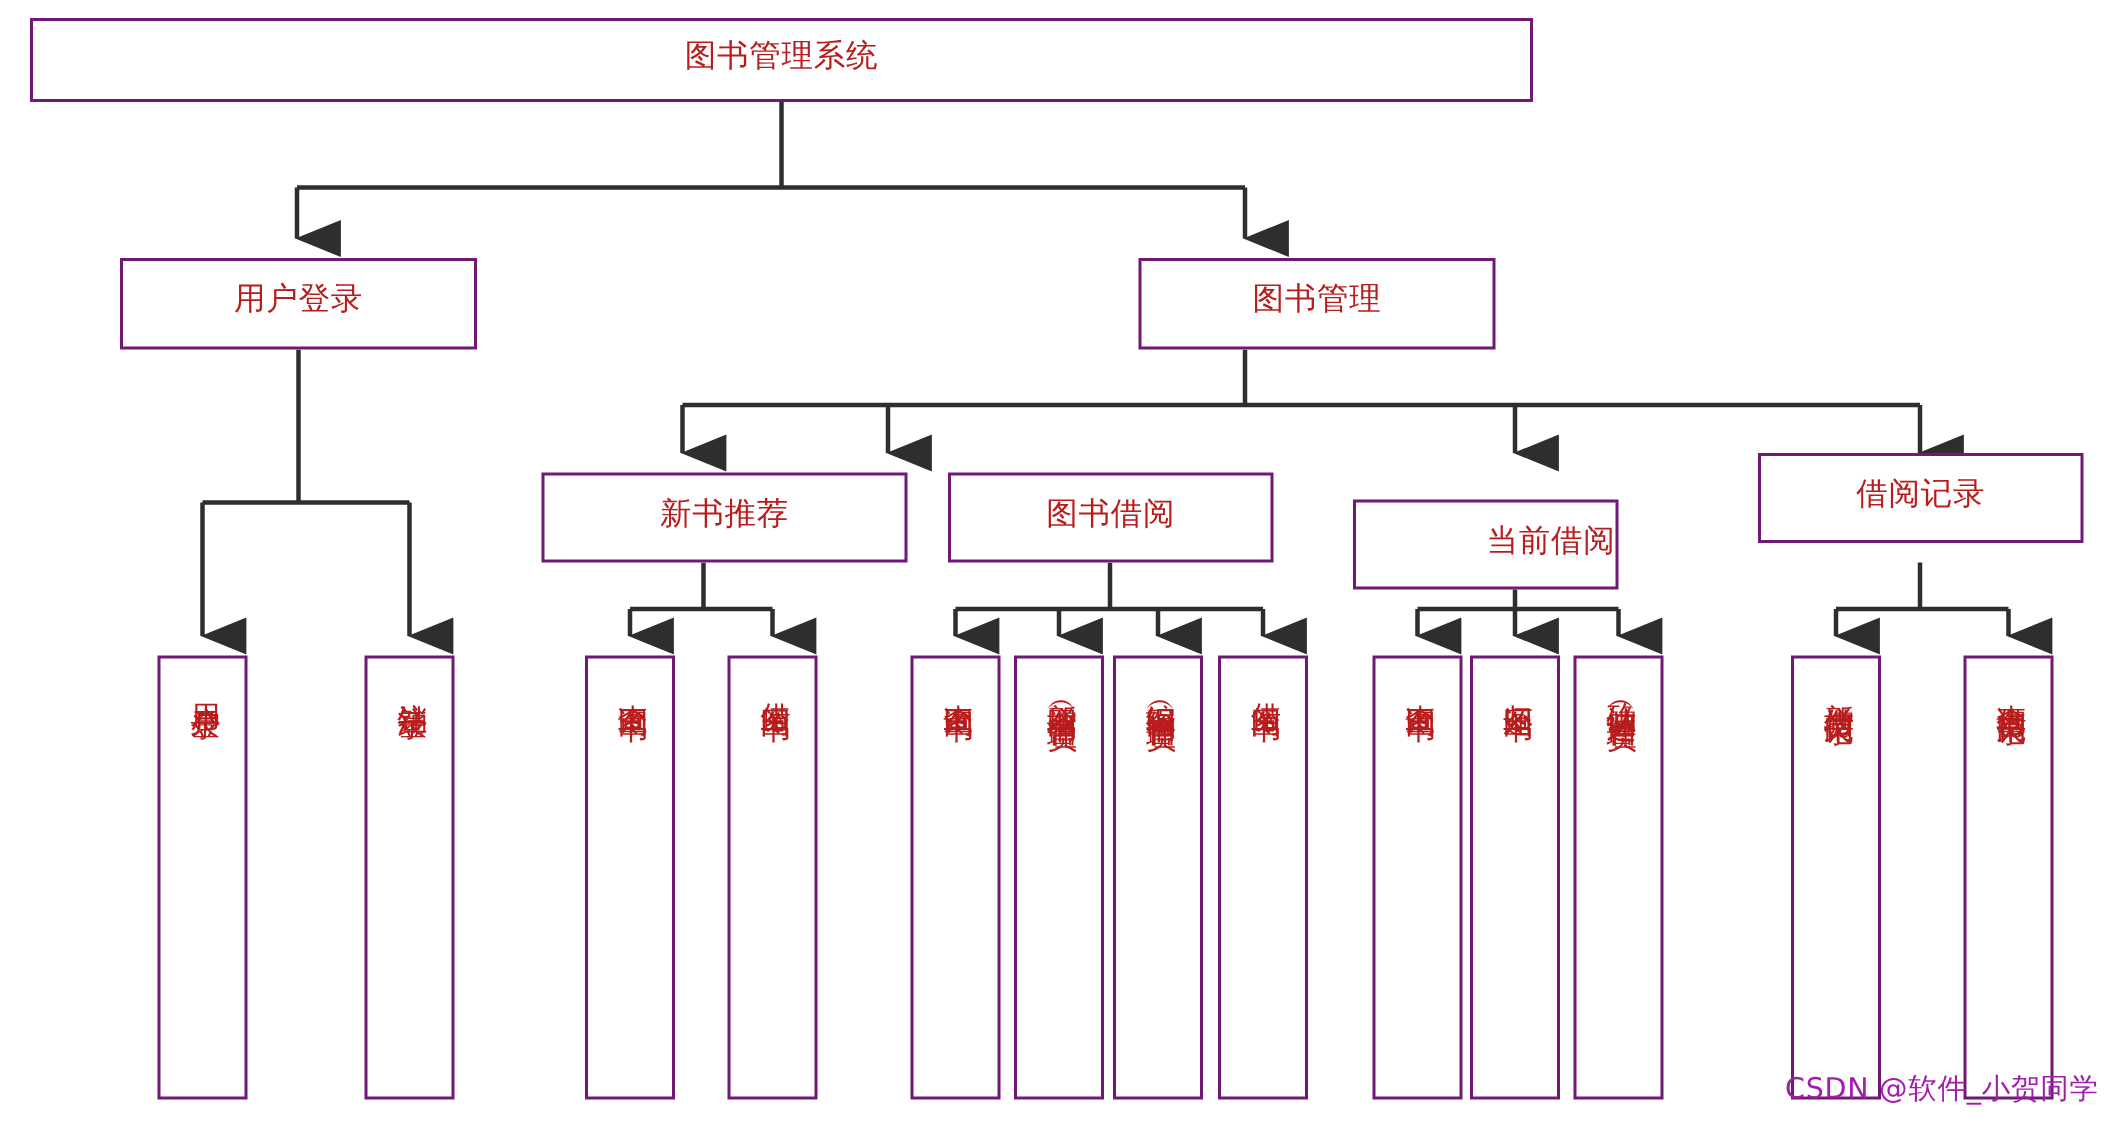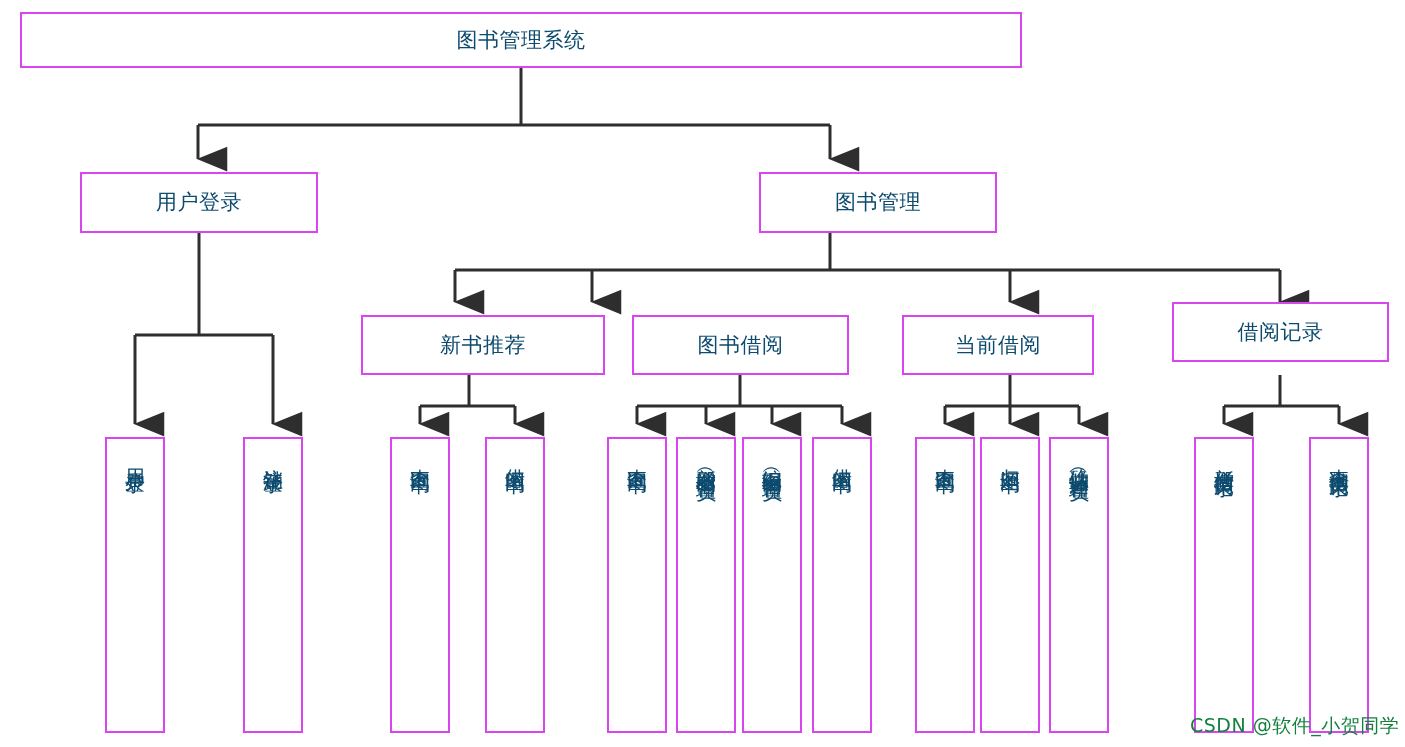--- a/index.html
+++ b/index.html
@@ -21,25 +21,26 @@
     position: absolute;
     left: 0;
     top: 0;
     width: 1405px;
     height: 747px;
   }
   .node-box {
     position: absolute;
     box-sizing: border-box;
     background: #ffffff;
-    border: 2px solid #d946ef;
+    border: 2px solid #701a75;
     display: flex;
     align-items: center;
     justify-content: center;
-    color: #0c4a6e;
+    color: #b91c1c;
+    font-family: Liberation Mono, monospace;
   }
   .node-label {
     font-size: 21px;
     line-height: 1.15;
     letter-spacing: 0.5px;
     white-space: nowrap;
     text-align: center;
   }
   .node-box.vertical {
     align-items: flex-start;
@@ -50,21 +51,21 @@
     writing-mode: vertical-rl;
     text-orientation: upright;
     font-size: 20px;
     line-height: 1.35;
     letter-spacing: 2px;
     white-space: normal;
   }
   .watermark {
     position: absolute;
     font-size: 19px;
-    color: #15803d;
+    color: #a21caf;
     white-space: nowrap;
     letter-spacing: 0.5px;
     pointer-events: none;
   }
 </style>
 </head>
 <body>
 
 <div id="canvas">
 
@@ -131,21 +132,21 @@
   <div class="node-box" style="left:711px; top:172px; width:238px; height:61px;margin-left:48px;">
     <span class="node-label">图书管理</span>
   </div>
 
   <div class="node-box" style="left:361px; top:315px; width:244px; height:60px;">
     <span class="node-label">新书推荐</span>
   </div>
   <div class="node-box" style="left:632px; top:315px; width:217px; height:60px;">
     <span class="node-label">图书借阅</span>
   </div>
-  <div class="node-box" style="left:902px; top:315px; width:192px; height:60px;">
+  <div class="node-box" style="left:902px; top:333px; width:177px; height:60px;justify-content:flex-end;">
     <span class="node-label">当前借阅</span>
   </div>
   <div class="node-box" style="left:1172px; top:302px; width:217px; height:60px;">
     <span class="node-label">借阅记录</span>
   </div>
 
   <div class="node-box vertical" style="left:105px; top:437px; width:60px; height:296px;">
     <span class="node-label">用户登录</span>
   </div>
   <div class="node-box vertical" style="left:243px; top:437px; width:60px; height:296px;">

